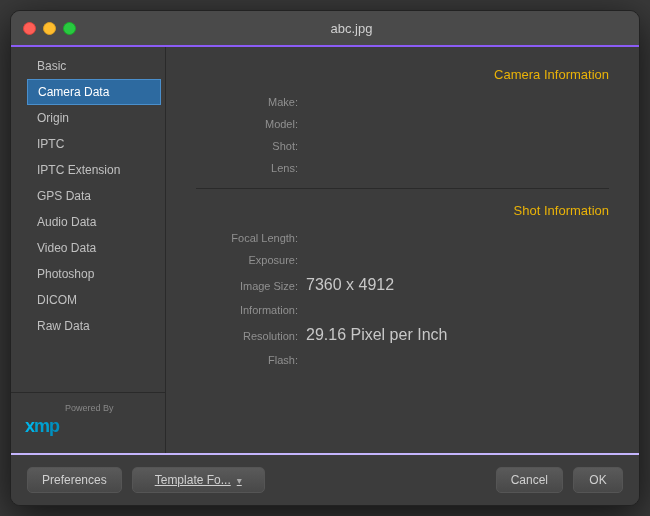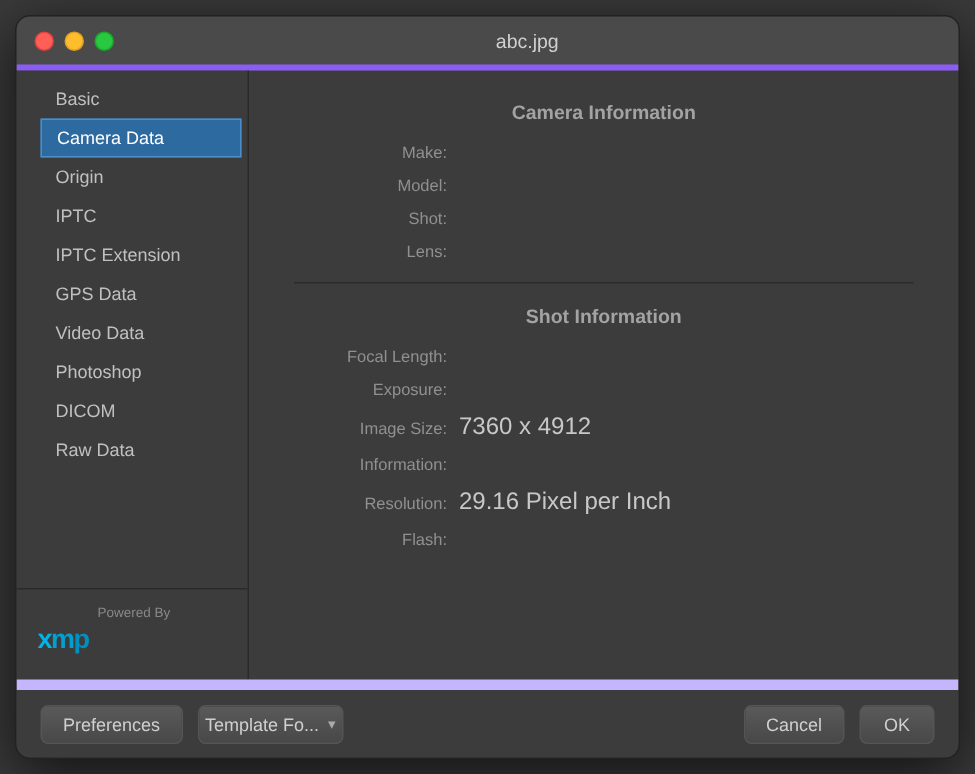--- a/index.html
+++ b/index.html
@@ -25,21 +25,21 @@
       display: flex;
       flex-direction: column;
     }
 
     .titlebar {
       height: 36px;
       background: #4a4a4a;
       display: flex;
       align-items: center;
       padding: 0 12px;
-      border-bottom: 4px solid #8b5cf6;
+      border-bottom: 2px solid #8b5cf6;
       flex-shrink: 0;
     }
 
     .traffic-lights {
       display: flex;
       gap: 7px;
       align-items: center;
     }
 
     .traffic-light {
@@ -124,23 +124,23 @@
     
     .main-panel {
       flex: 1;
       padding: 20px 30px;
       overflow-y: auto;
       color: #c0c0c0;
     }
 
     .section-title {
       font-size: 13px;
-      font-weight: 700;
-      color: #a3a3a3;
-      text-align: center;
+      font-weight: 400;
+      color: #eab308;
+      text-align: right;
       margin-bottom: 14px;
     }
 
     .info-row {
       display: flex;
       align-items: baseline;
       margin-bottom: 10px;
     }
 
     .info-label {
@@ -160,21 +160,21 @@
     .section-divider {
       height: 1px;
       background: #2a2a2a;
       margin: 14px 0;
     }
 
     
     .bottom-bar {
       height: 52px;
       background: #3c3c3c;
-      border-top: 7px solid #c4b5fd;
+      border-top: 2px solid #c4b5fd;
       display: flex;
       align-items: center;
       padding: 0 16px;
       gap: 10px;
       flex-shrink: 0;
     }
 
     .btn {
       height: 26px;
       border-radius: 5px;
@@ -211,22 +211,23 @@
     .template-btn {
       display: flex;
       align-items: center;
       height: 26px;
       border-radius: 5px;
       border: 1px solid #555;
       background: linear-gradient(to bottom, #5a5a5a, #484848);
       color: #d0d0d0;
       font-size: 12px;
       cursor: pointer;
-      padding: 0 4px;
+      padding: 0 22px;
       gap: 6px;
+      text-decoration: underline;
     }
   </style>
 </head>
 <body>
 
 <div class="window">
 
   <div class="titlebar">
     <div class="traffic-lights">
       <div class="traffic-light tl-red"></div>
@@ -239,20 +240,21 @@
   <div class="content">
 
     <div class="sidebar">
       <div class="sidebar-items">
         <div class="sidebar-item">Basic</div>
         <div class="sidebar-item active">Camera Data</div>
         <div class="sidebar-item">Origin</div>
         <div class="sidebar-item">IPTC</div>
         <div class="sidebar-item">IPTC Extension</div>
         <div class="sidebar-item">GPS Data</div>
+        <div class="sidebar-item">Audio Data</div>
         <div class="sidebar-item">Video Data</div>
         <div class="sidebar-item">Photoshop</div>
         <div class="sidebar-item">DICOM</div>
         <div class="sidebar-item">Raw Data</div>
       </div>
       <div class="sidebar-footer">
         <div class="powered-by">Powered By</div>
         <div class="xmp-logo">
           <span style="color:#00b4e8;">x</span><span style="color:#00a0d0;">m</span><span style="color:#0090c0;">p</span>
         </div>

